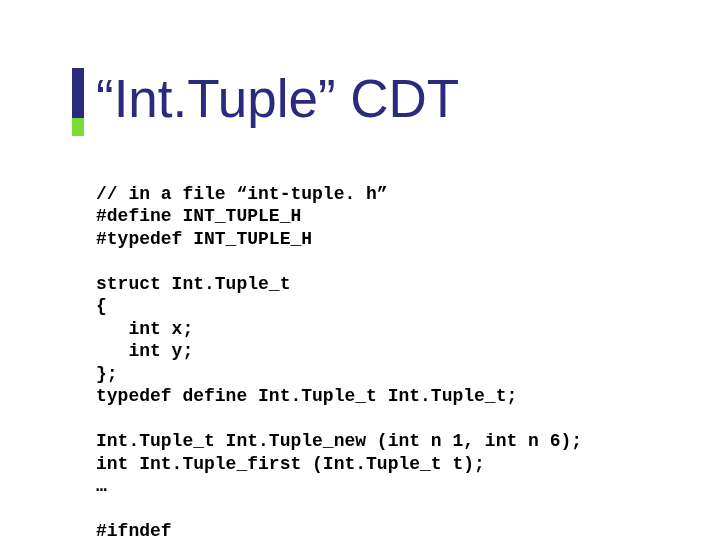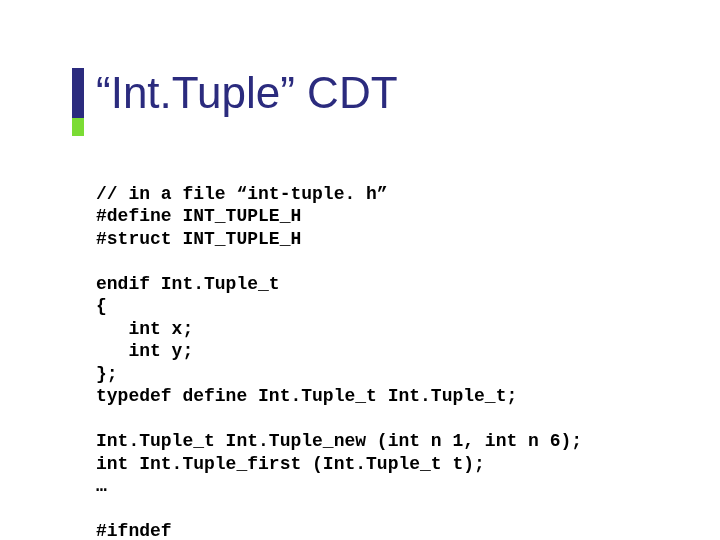--- a/index.html
+++ b/index.html
@@ -31,21 +31,21 @@
     top: 118px;
     width: 12px;
     height: 18px;
     background: #7bdc34;
   }
   .title {
     position: absolute;
     left: 96px;
     top: 68px;
     font-family: Tahoma, Verdana, sans-serif;
-    font-size: 44px;
+    font-size: 53px;
     color: #2b2b7e;
     letter-spacing: 0px;
   }
   .code {
     position: absolute;
     left: 96px;
     top: 160px;
     font-family: "Courier New", monospace;
     font-size: 18px;
     font-weight: bold;
@@ -57,23 +57,23 @@
 </head>
 <body>
 
 <div class="slide">
   <div class="accent-bar"></div>
   <div class="accent-bar-green"></div>
   <div class="title">“Int.Tuple” CDT</div>
   <div class="code">
 <span>// in a file “int-tuple. h”</span>
 <span>#define INT_TUPLE_H</span>
-<span>#struct INT_TUPLE_H</span>
+<span>#typedef INT_TUPLE_H</span>
 <span></span>
-<span>endif Int.Tuple_t</span>
+<span>struct Int.Tuple_t</span>
 <span>{</span>
 <span>   int x;</span>
 <span>   int y;</span>
 <span>};</span>
 <span>typedef define Int.Tuple_t Int.Tuple_t;</span>
 <span></span>
 <span>Int.Tuple_t Int.Tuple_new (int n 1, int n 6);</span>
 <span>int Int.Tuple_first (Int.Tuple_t t);</span>
 <span>…</span>
 <span></span>

